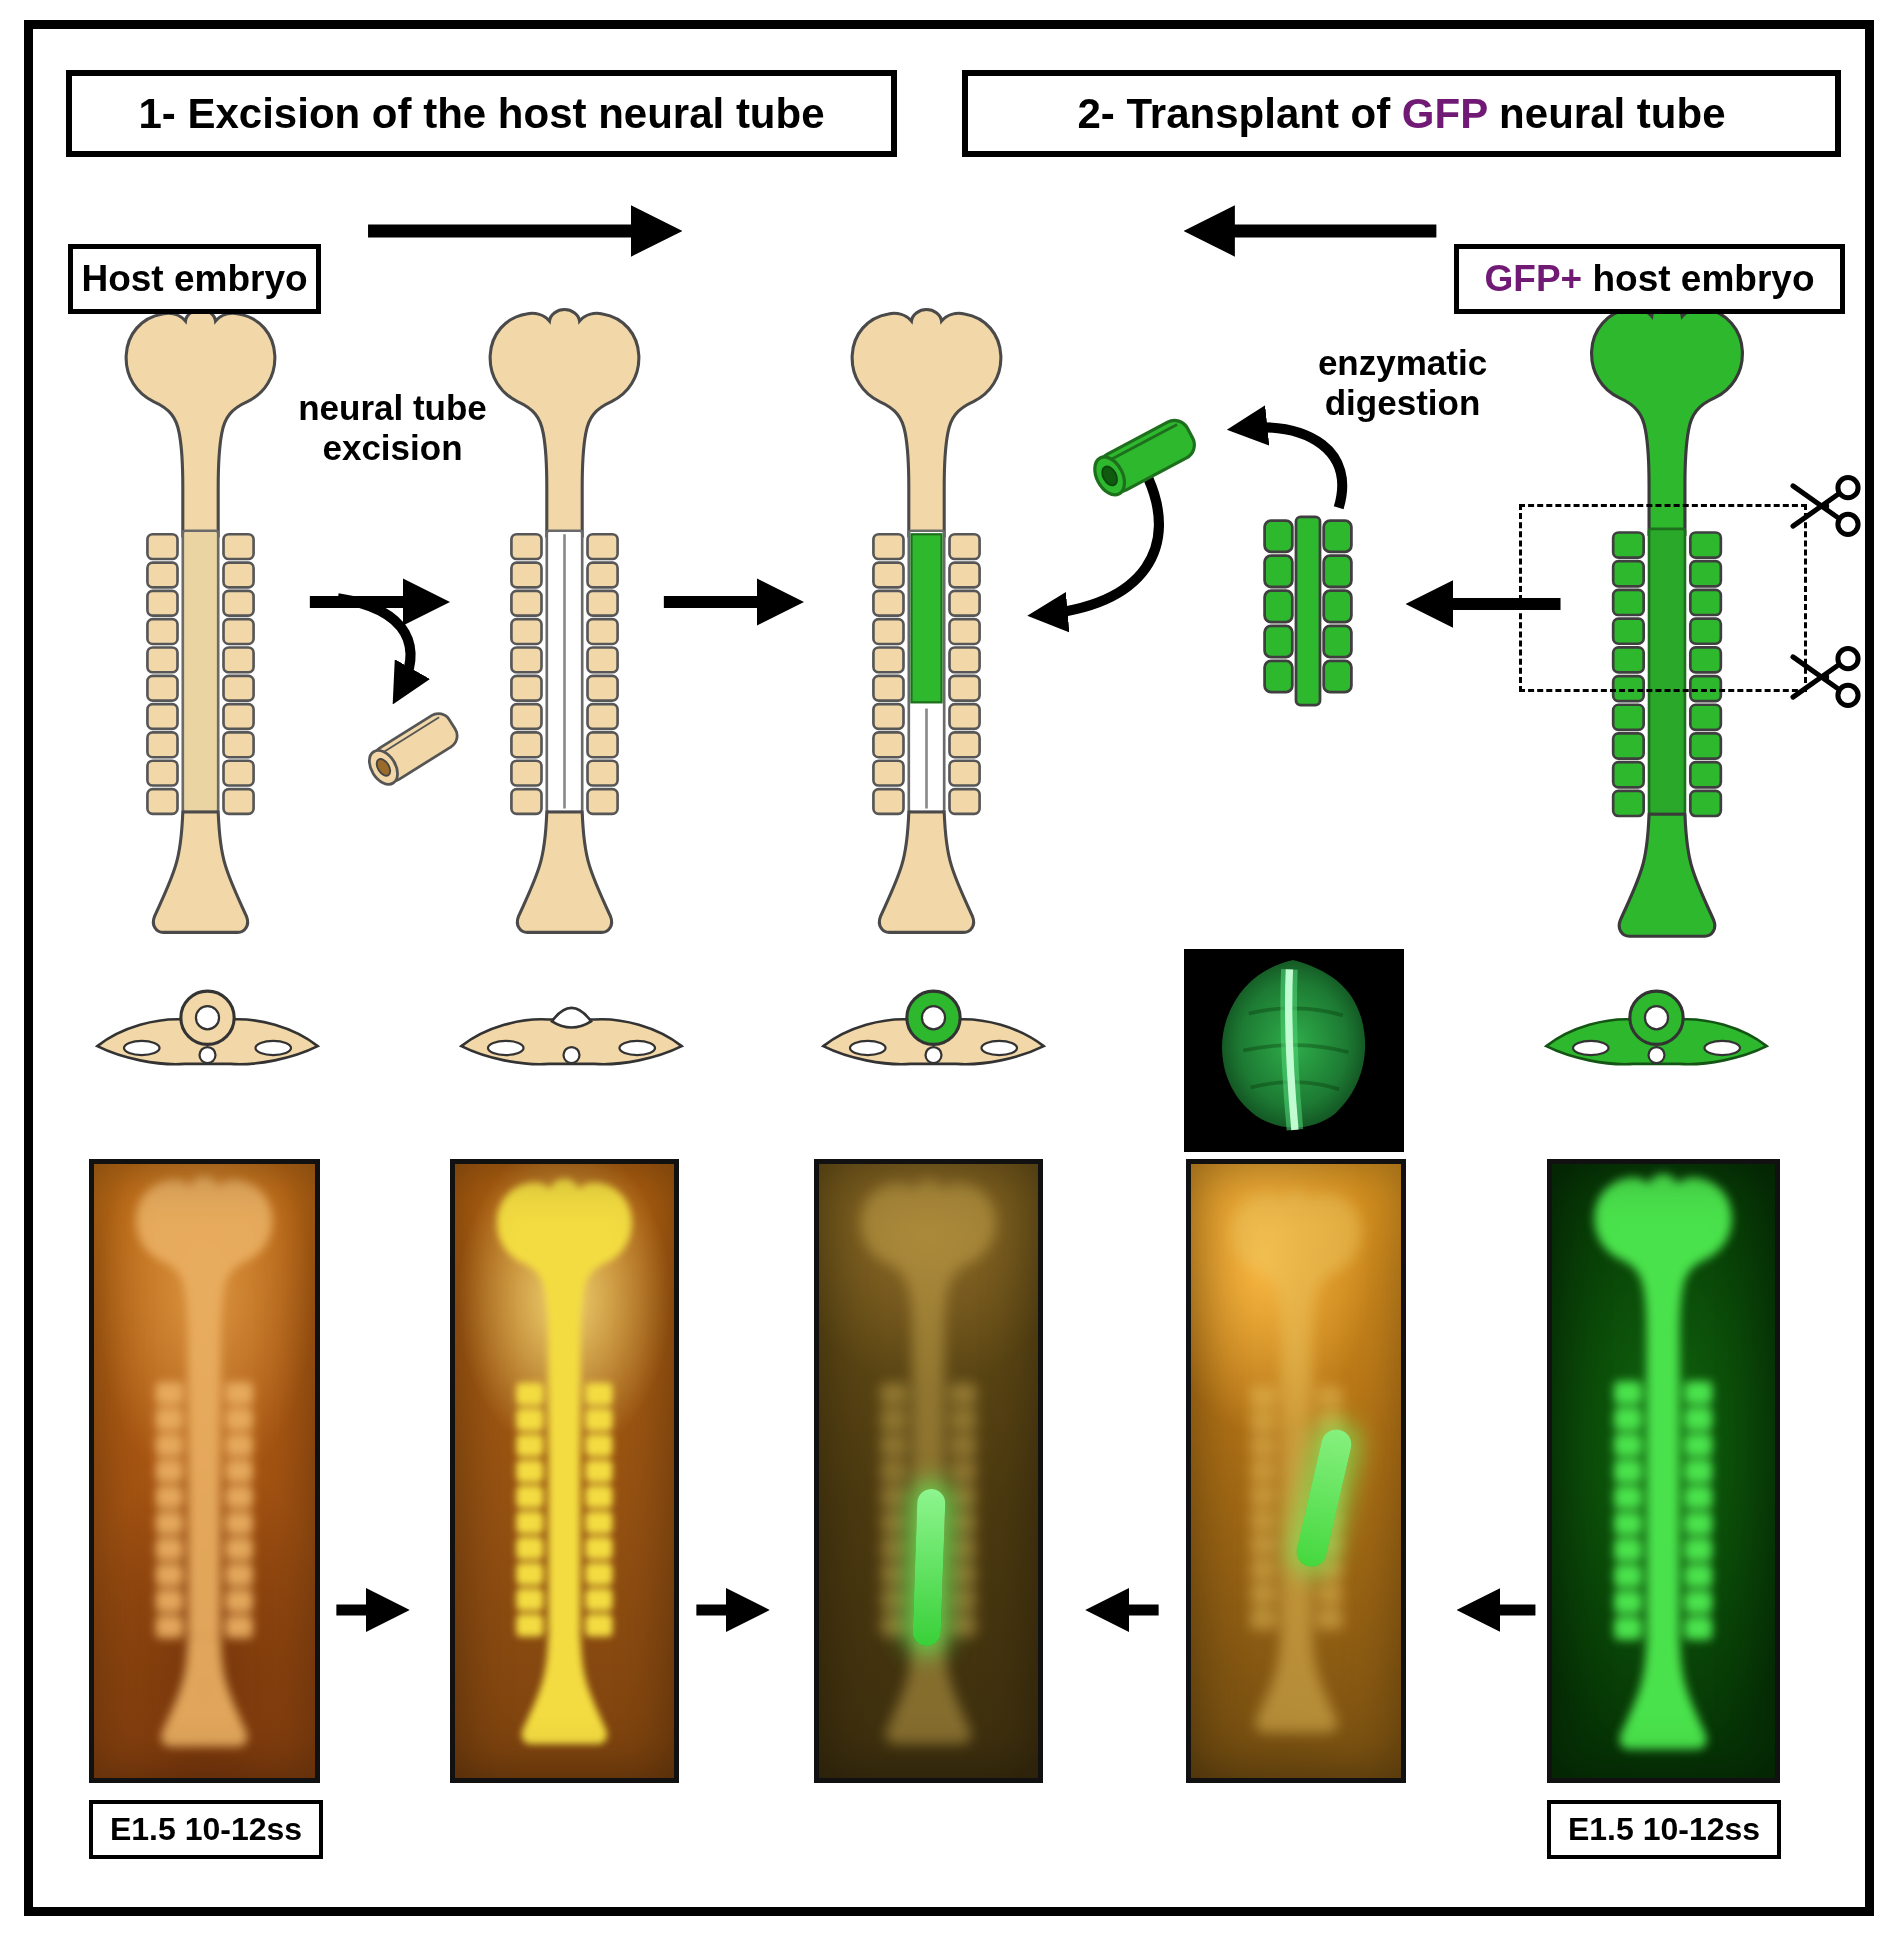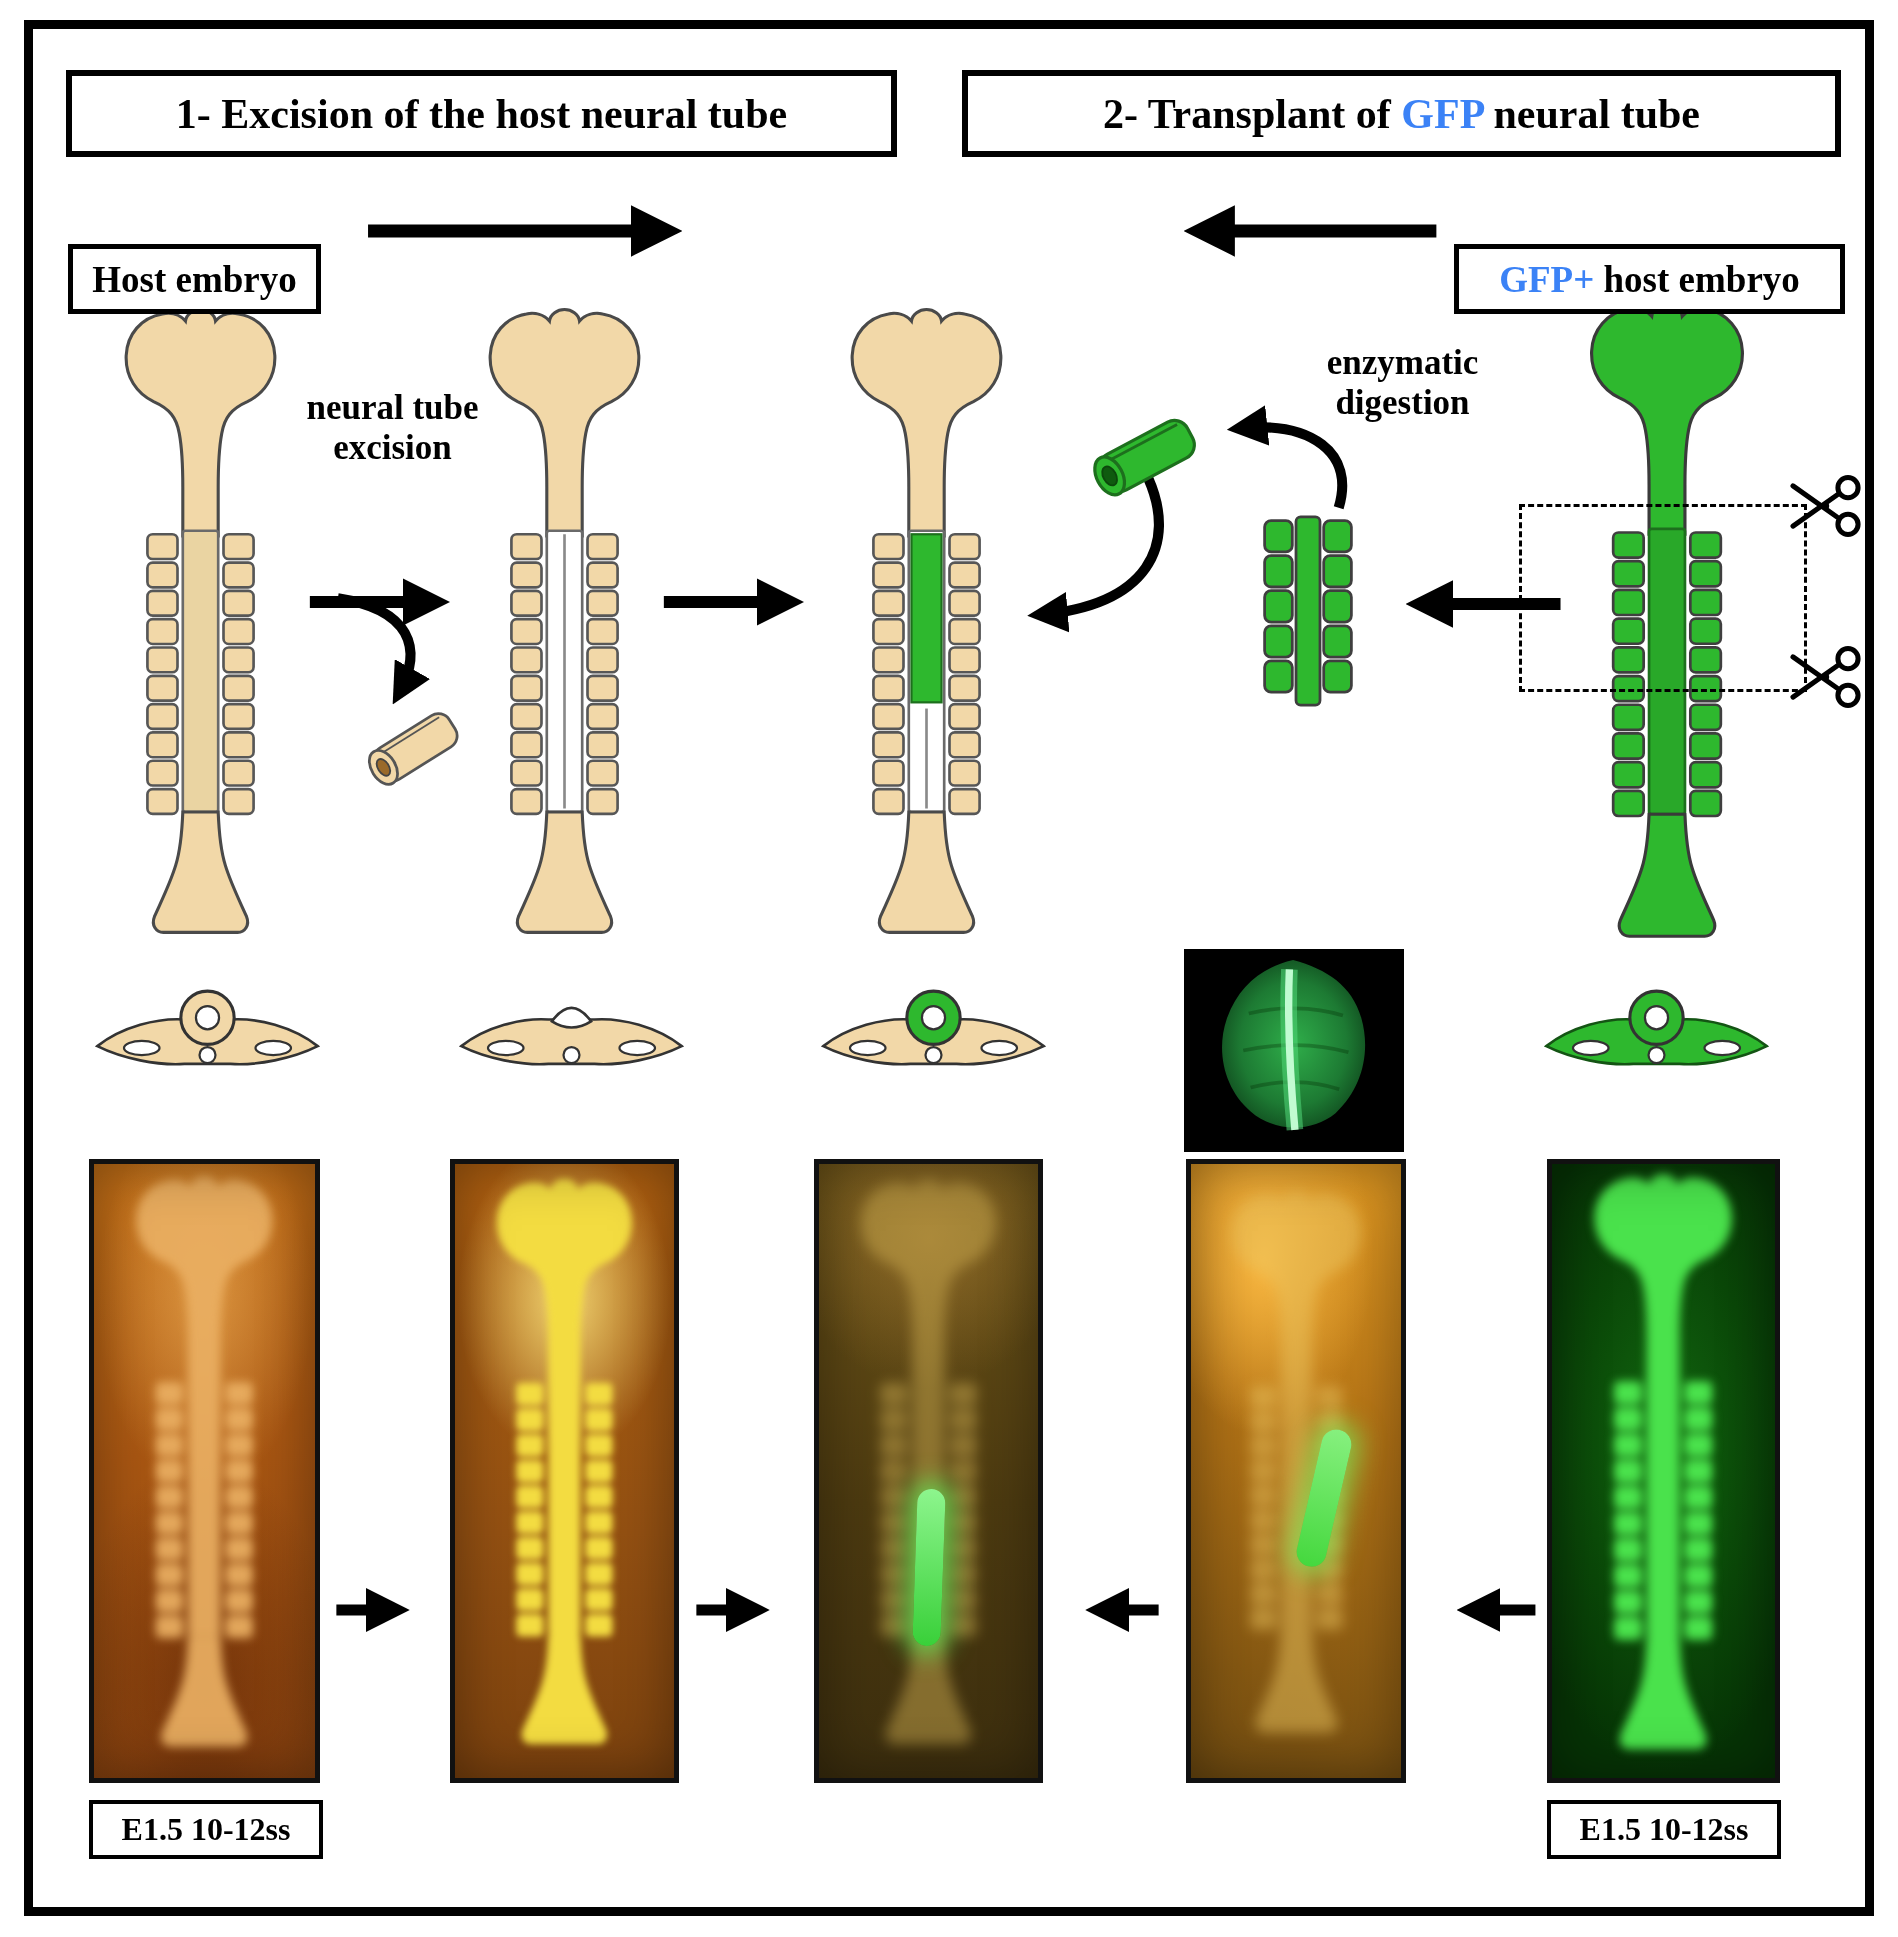--- a/index.html
+++ b/index.html
@@ -1,28 +1,28 @@
 <!DOCTYPE html>
 <html style="font-size:14.8px"><head>
 <meta charset="utf-8">
 <style>
   * { box-sizing: border-box; }
   body { margin:0; background:#ffffff; }
   .page { position:relative; width:1898px; height:1937px; background:#fff;
-          font-family:Liberation Serif, serif; overflow:hidden; color:#000; }
+          font-family:Liberation Sans, sans-serif; overflow:hidden; color:#000; }
   .frame { position:absolute; left:24px; top:20px; width:1850px; height:1896px;
            border:9.2px solid #000; background:transparent; pointer-events:none; }
 
   .box { position:absolute; background:#fff; display:flex; align-items:center;
          justify-content:center; font-weight:bold; color:#000; z-index:5; }
   .title-box { border:6.5px solid #000; font-size:42px; }
   .label-box { border:5.5px solid #000; font-size:37px;margin-top:48px; }
   .stage-box { border:4.6px solid #000; font-size:32px;align-items:center; }
   .txt { white-space:pre-wrap; text-align:center; }
-  .gfp { color:#3b82f6; }
+  .gfp { color:#701a75; }
 
   .annot { position:absolute; font-weight:bold; font-size:35px; line-height:1.15;
            text-align:center; z-index:6; }
 
   svg.abs { position:absolute; overflow:visible; z-index:4; }
   .arrow path { fill:none; stroke:#000; }
 
   
   .embryo { position:absolute; overflow:visible; z-index:3; }
   .embryo .body-part   { fill:#f2d8a8; stroke:#4a4a4a; stroke-width:3.5; }

